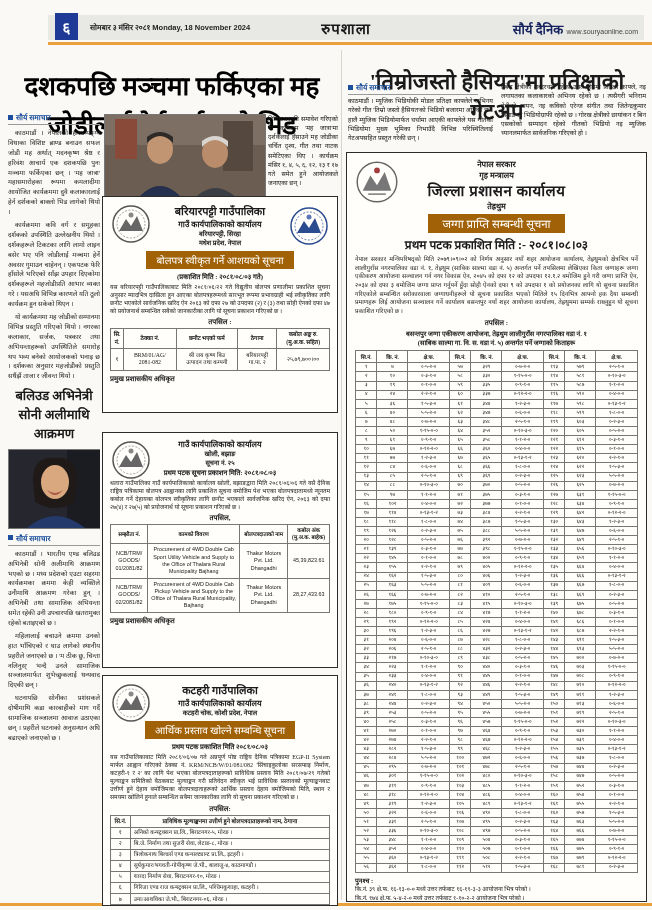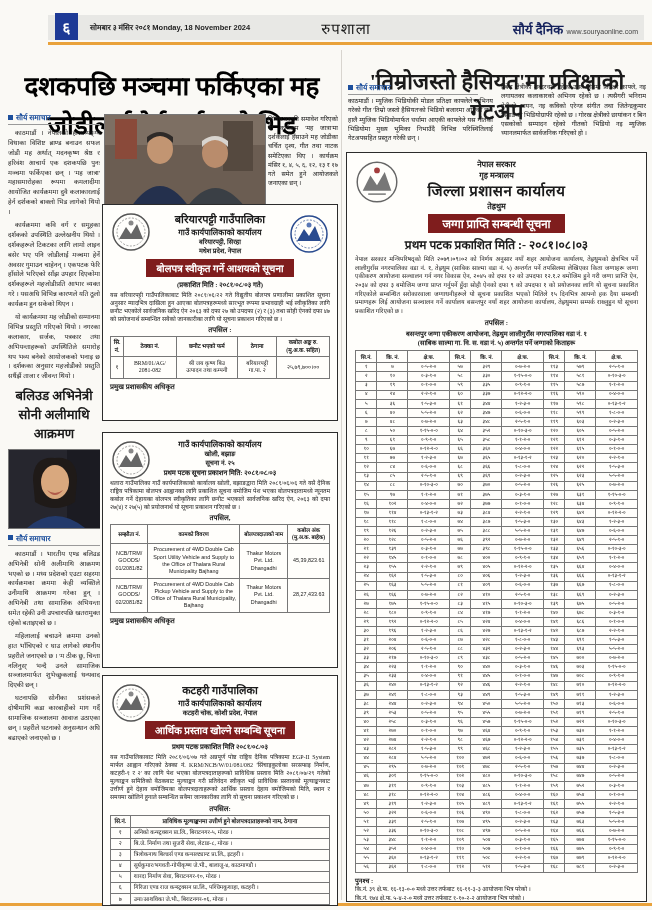--- a/index.html
+++ b/index.html
@@ -4,21 +4,21 @@
 <style>
   html,body{margin:0;padding:0;}
   body{width:652px;height:910px;position:relative;background:#faf9f5;
        font-family:"Liberation Serif","DejaVu Serif",serif;color:#1a1a1a;overflow:hidden;}
   
   .masthead{position:absolute;left:48px;right:8px;top:15px;height:25px;background:#e8e8e5;}
   .pagenum-box{position:absolute;left:7px;top:-2px;width:23px;height:27px;background:#1e3a96;
        color:#fff;font-weight:bold;font-size:15px;display:flex;align-items:center;justify-content:center;}
   .m-date{position:absolute;left:42px;top:7px;font-size:7.5px;font-weight:bold;color:#222;white-space:nowrap;}
   .m-date .en{font-family:"Liberation Sans",sans-serif;font-weight:bold;}
-  .m-section{position:absolute;left:0;right:0;top:3px;text-align:center;font-size:15px;font-weight:normal;letter-spacing:1px;}
+  .m-section{position:absolute;left:0;right:0;top:3px;text-align:center;font-size:15px;font-weight:bold;letter-spacing:1px;}
   .m-brand{position:absolute;right:6px;top:5px;font-size:13px;font-weight:bold;color:#14215c;white-space:nowrap;}
   .m-web{font-size:7px;font-weight:normal;color:#444;font-family:"Liberation Sans",sans-serif;}
   .rule-top{position:absolute;left:48px;right:0;top:42px;height:3px;background:#e9a23b;}
   .rule-bottom{position:absolute;left:0;right:0;bottom:4px;height:3px;background:#e9a23b;}
   .vdivider{position:absolute;left:341px;top:50px;bottom:10px;width:1px;background:#d8d5cf;}
   
   .c{text-align:center;}
   .byline{color:#1d4f9c;font-weight:bold;font-size:7.5px;border-bottom:1px solid #9a9a9a;
           padding-bottom:2px;margin-bottom:3px;display:flex;align-items:center;gap:3px;}
   .byline-sq{width:5px;height:5px;background:#1d4f9c;display:inline-block;}
@@ -37,27 +37,27 @@
   .sidecol p{font-size:6.3px;line-height:1.45;text-align:justify;margin:0;}
   
   .headline3{position:absolute;left:348px;top:50px;width:298px;font-size:22px;font-weight:bold;text-align:center;}
   .r-byline{position:absolute;left:348px;top:82px;width:130px;}
   .rcolA{position:absolute;left:348px;top:96px;width:145px;height:52px;overflow:hidden;}
   .rcolB{position:absolute;left:501px;top:82px;width:145px;height:66px;overflow:hidden;}
   .rcolA p,.rcolB p{font-size:6.4px;line-height:1.45;text-align:justify;margin:0;}
   
   .nbox{position:absolute;left:102px;width:236px;border:1.5px solid #2c2c2c;background:#fffefb;
         padding:5px 7px;box-sizing:border-box;overflow:hidden;}
-  .nbox1{top:204px;height:217px;}
+  .nbox1{top:196px;height:217px;}
   .nbox2{top:432px;height:236px;}
   .nbox3{top:675px;height:231px;}
   .org{font-size:11px;font-weight:bold;text-align:center;margin-top:1px;}
   .office{font-size:8px;font-weight:bold;text-align:center;}
   .addr{font-size:6.5px;font-weight:bold;text-align:center;}
-  .banner{background:#7f1d1d;color:#fff;font-weight:bold;text-align:center;
+  .banner{background:#a16207;color:#fff;font-weight:normal;text-align:center;
           width:fit-content;margin:4px auto 3px auto;padding:2px 10px;font-size:10px;}
   .ndate{font-size:6.8px;font-weight:bold;text-align:center;margin:1px 0 2px 0;}
   .nbody{font-size:6px;line-height:1.35;text-align:justify;margin:0;}
   .tapasil{font-size:7px;font-weight:bold;text-align:center;margin:2px 0;}
   .sign{font-size:7px;font-weight:bold;margin-top:3px;}
   .seal{position:absolute;width:40px;height:40px;}
   .seal-l{left:8px;top:7px;}
   .seal-r{right:8px;top:9px;}
   table{border-collapse:collapse;width:100%;}
   th,td{border:0.5px solid #777;text-align:center;vertical-align:middle;}

